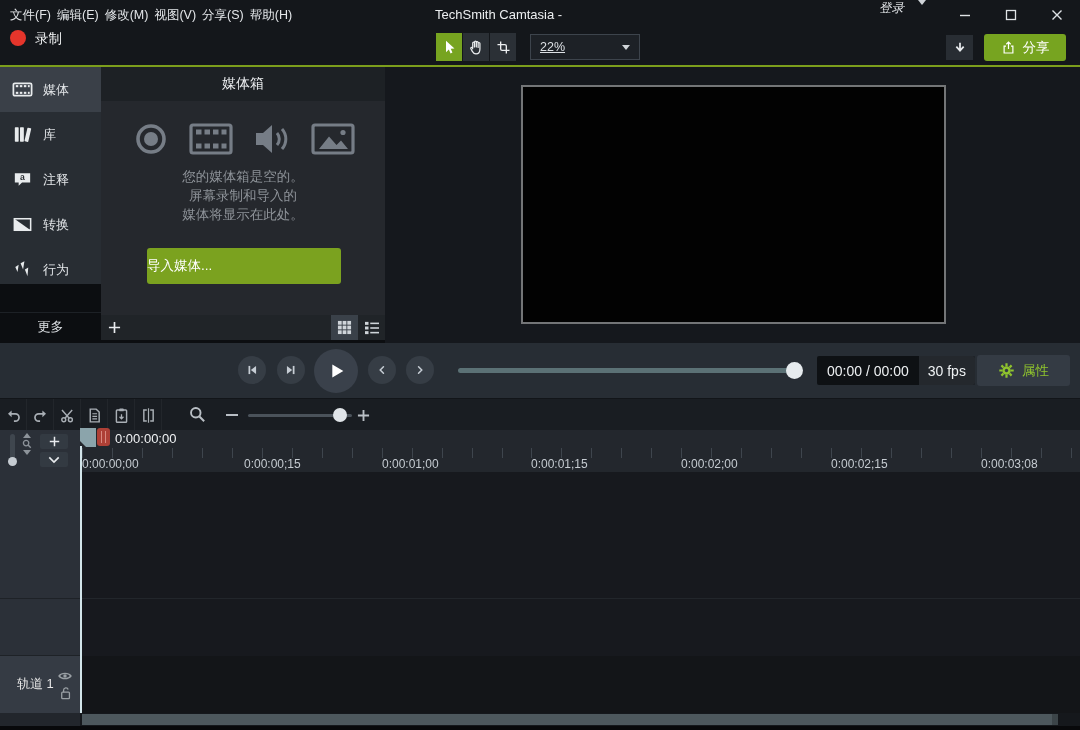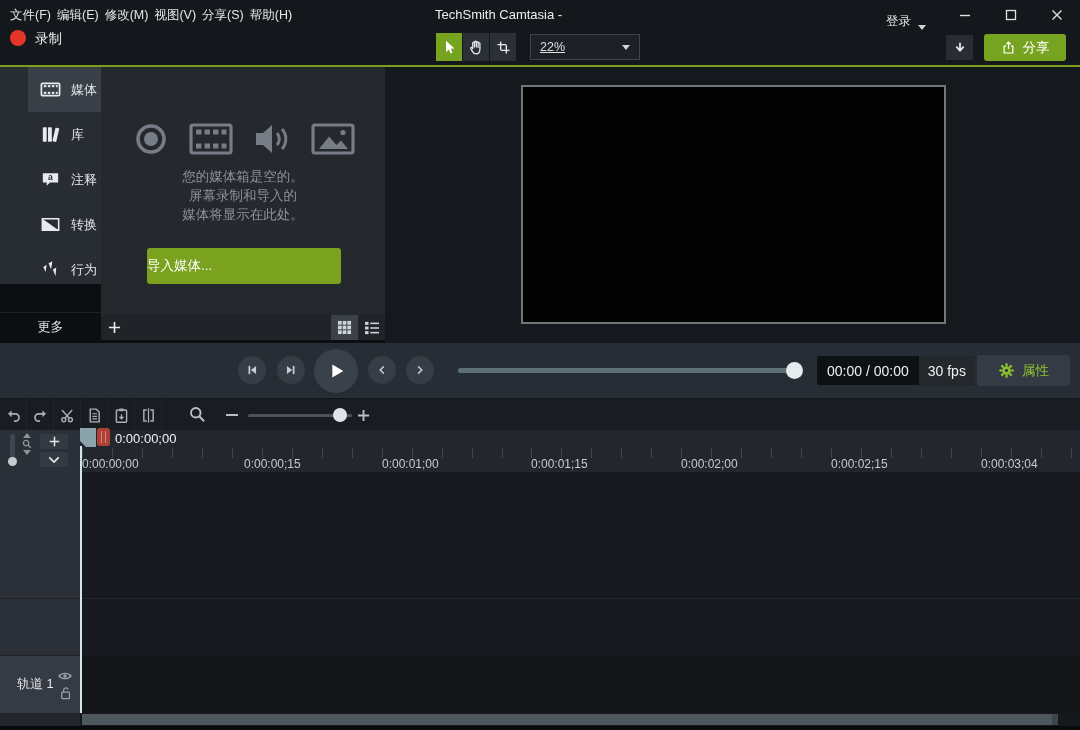--- a/index.html
+++ b/index.html
@@ -10,40 +10,40 @@
     color:#e6e9ec; -webkit-font-smoothing:antialiased;
   }
   svg { display:block; }
 
   
   .menubar { position:absolute; left:0; top:0; width:1080px; height:30px; background:#14171b; }
   .menu-items { position:absolute; left:10px; top:0; height:30px; display:flex; align-items:center; gap:6px; font-size:12.5px; color:#e4e7ea; }
   .menu-items span { cursor:default; }
   .menu-title { position:absolute; left:435px; top:0; line-height:30px; font-size:13px; color:#edeff1; }
   .menu-right { position:absolute; right:0; top:0; height:30px; display:flex; align-items:stretch; }
-  .login { display:flex; align-items:flex-end; gap:7px; padding:0 16px; font-size:12.5px; color:#e4e7ea; }
+  .login { display:flex; align-items:flex-start; gap:14px; padding:0 16px; font-size:12.5px; color:#e4e7ea;font-style:italic; }
   .caret-down { width:0; height:0; border-left:4px solid transparent; border-right:4px solid transparent; border-top:5px solid #cfd4d8; }
   .winbtn { width:46px; display:flex; align-items:center; justify-content:center; color:#dfe3e6; }
 
   
   .toolbar2 { position:absolute; left:0; top:30px; width:1080px; height:35px; background:#14171b; }
   .record-group { position:absolute; left:10px; top:0; height:35px; display:flex; align-items:flex-start; gap:9px; }
   .record-dot { width:16px; height:16px; border-radius:50%; background:#e5352b; }
   .record-label { font-size:13.5px; color:#f1f3f4; }
   .tool-btns { position:absolute; left:436px; top:3px; display:flex; gap:1px; }
   .tool-btn { width:26px; height:28px; display:flex; align-items:center; justify-content:center; background:#2b3036; color:#eceef0; }
   .tool-btn.selected { background:#77a420; }
   .zoom-select { position:absolute; left:530px; top:4px; width:110px; height:26px; background:#1d2126; border:1px solid #3d444c; display:flex; align-items:center; padding:0 9px; font-size:12.5px; color:#dde1e5;text-decoration:underline; }
   .zoom-select .caret-down { margin-left:auto; }
   .download-btn { position:absolute; left:946px; top:5px; width:27px; height:25px; background:#282d33; display:flex; align-items:center; justify-content:center; color:#e8ebee; }
   .share-btn { position:absolute; left:984px; top:4px; width:82px; height:27px; background:#77a420; border-radius:3px; display:flex; align-items:center; justify-content:center; gap:7px; color:#fff; font-size:13.5px; }
   .accent-line { position:absolute; left:0; top:65px; width:1080px; height:2px; background:#7c9e1c; }
 
   
-  .sidebar { position:absolute; left:0; top:67px; width:101px; height:217px; background:#282d33;padding-left:28px; }
+  .sidebar { position:absolute; left:0; top:67px; width:101px; height:217px; background:#282d33; }
   .sb-item { height:45px; display:flex; align-items:center; padding-left:11px; gap:9px; font-size:13px; color:#e3e6e9; }
   .sb-item .sbicon { width:23px; height:23px; color:#e8ebed; flex:0 0 auto; }
   .sb-item.selected { background:#3a4048; }
   .sb-more { position:absolute; left:0; top:245px; width:101px; height:28px; border-top:1px solid #1d2126; display:flex; align-items:center; justify-content:center; font-size:13px; color:#dde1e5; }
 
   
   .media-bin { position:absolute; left:101px; top:67px; width:284px; height:273px; background:#25282d; }
   .mb-header { height:34px; background:#1d2125; display:flex; align-items:center; justify-content:center; font-size:14px; color:#eef0f2; }
   .mb-icons { position:absolute; left:0; top:52px; width:284px; display:flex; justify-content:center; align-items:center; gap:17px; color:#767d86; }
   .mb-text { position:absolute; left:0; top:100px; width:284px; text-align:center; font-size:13.5px; line-height:19px; color:#8e9399; }
@@ -250,20 +250,23 @@
         </g>
       </svg>
       <span>行为</span>
     </div>
     <div class="sb-more">
       <span>更多</span>
     </div>
   </div>
 
   <div class="media-bin">
+    <div class="mb-header">
+      <span>媒体箱</span>
+    </div>
 
     <div class="mb-icons">
       <svg width="40" height="40" viewBox="0 0 40 40">
         <circle cx="20" cy="20" r="13" fill="none" stroke="currentColor" stroke-width="3.6"></circle>
         <circle cx="20" cy="20" r="7" fill="currentColor"></circle>
       </svg>
       <svg width="46" height="40" viewBox="0 0 46 36">
         <rect x="3" y="4" width="40" height="28" rx="2" fill="none" stroke="currentColor" stroke-width="3.2"></rect>
         <g fill="currentColor">
           <rect x="8" y="8.5" width="5.5" height="5"></rect>
@@ -519,21 +522,21 @@
         <div class="tick" style="left: 960.912px;"></div>
         <div class="tick" style="left: 990.878px;"></div>
       </div>
 
     <span class="ruler-label" style="left:82px;">0:00:00;00</span>
     <span class="ruler-label" style="left:232px;margin-left:12px;">0:00:00;15</span>
     <span class="ruler-label" style="left:382px;">0:00:01;00</span>
     <span class="ruler-label" style="left:531px;">0:00:01;15</span>
     <span class="ruler-label" style="left:681px;">0:00:02;00</span>
     <span class="ruler-label" style="left:831px;">0:00:02;15</span>
-    <span class="ruler-label" style="left:981px;">0:00:03;04</span>
+    <span class="ruler-label" style="left:981px;">0:00:03;08</span>
   </div>
 
   <div class="tl-body">
     <div class="tlb-content">
       <div class="tlb-hline" style="top:126px;"></div>
       <div class="track-row-content"></div>
     </div>
     <div class="tlb-gutter">
       <div class="tlb-gdiv"></div>
       <div class="track-label-sec">

